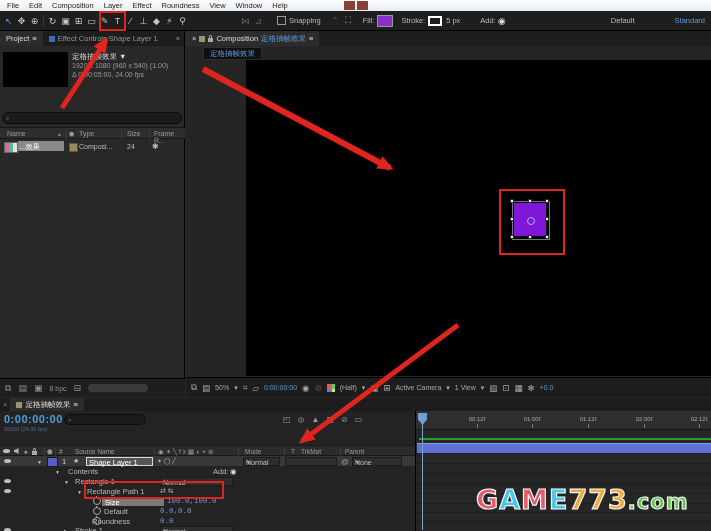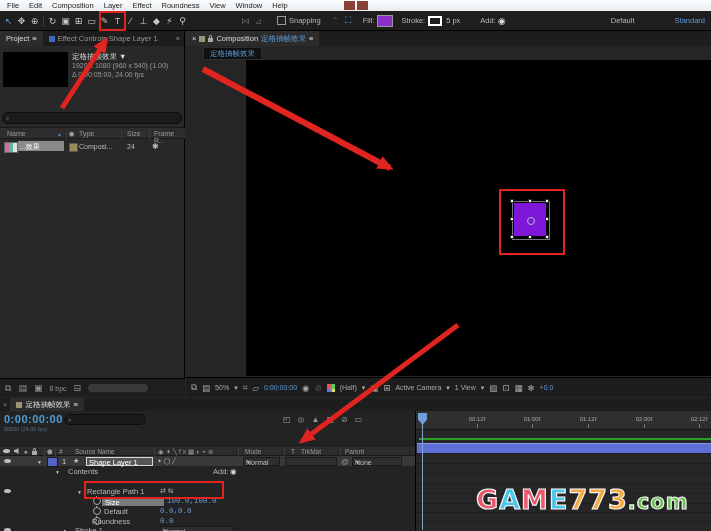--- a/index.html
+++ b/index.html
@@ -352,20 +352,29 @@
             <span class="twirl">▼</span>
         </span>
       </div>
 
       <div class="prow2" style="top:55px">
         <span class="twirl" style="left:55px;top:3px">▼</span>
         <span style="left:68px">Contents</span>
         <span style="left:213px">Add:</span>
         <span style="left:230px;color:#ddd">◉</span>
       </div>
+      <div class="prow2" style="top:65px">
+        <span class="eye" style="top:3px"></span>
+        <span class="twirl" style="left:64px;top:3px">▼</span>
+        <span style="left:75px">Rectangle 1</span>
+        <span class="ddl" style="left:160px;width:73px">
+          <span>Normal</span>
+            <span class="twirl">▼</span>
+        </span>
+      </div>
       <div class="prow2" style="top:75px">
         <span class="eye" style="top:3px"></span>
         <span class="twirl" style="left:77px;top:3px">▼</span>
         <span style="left:87px">Rectangle Path 1</span>
         <span style="left:160px;color:#aaa;font-size:7px">⇄ ⇆</span>
       </div>
       <div class="prow2" style="top:85px">
         <span class="stopwatch" style="left:93px"></span>
         <span class="sizechip">Size</span>
         <span class="val" style="left:167px">100.0,100.0</span>

